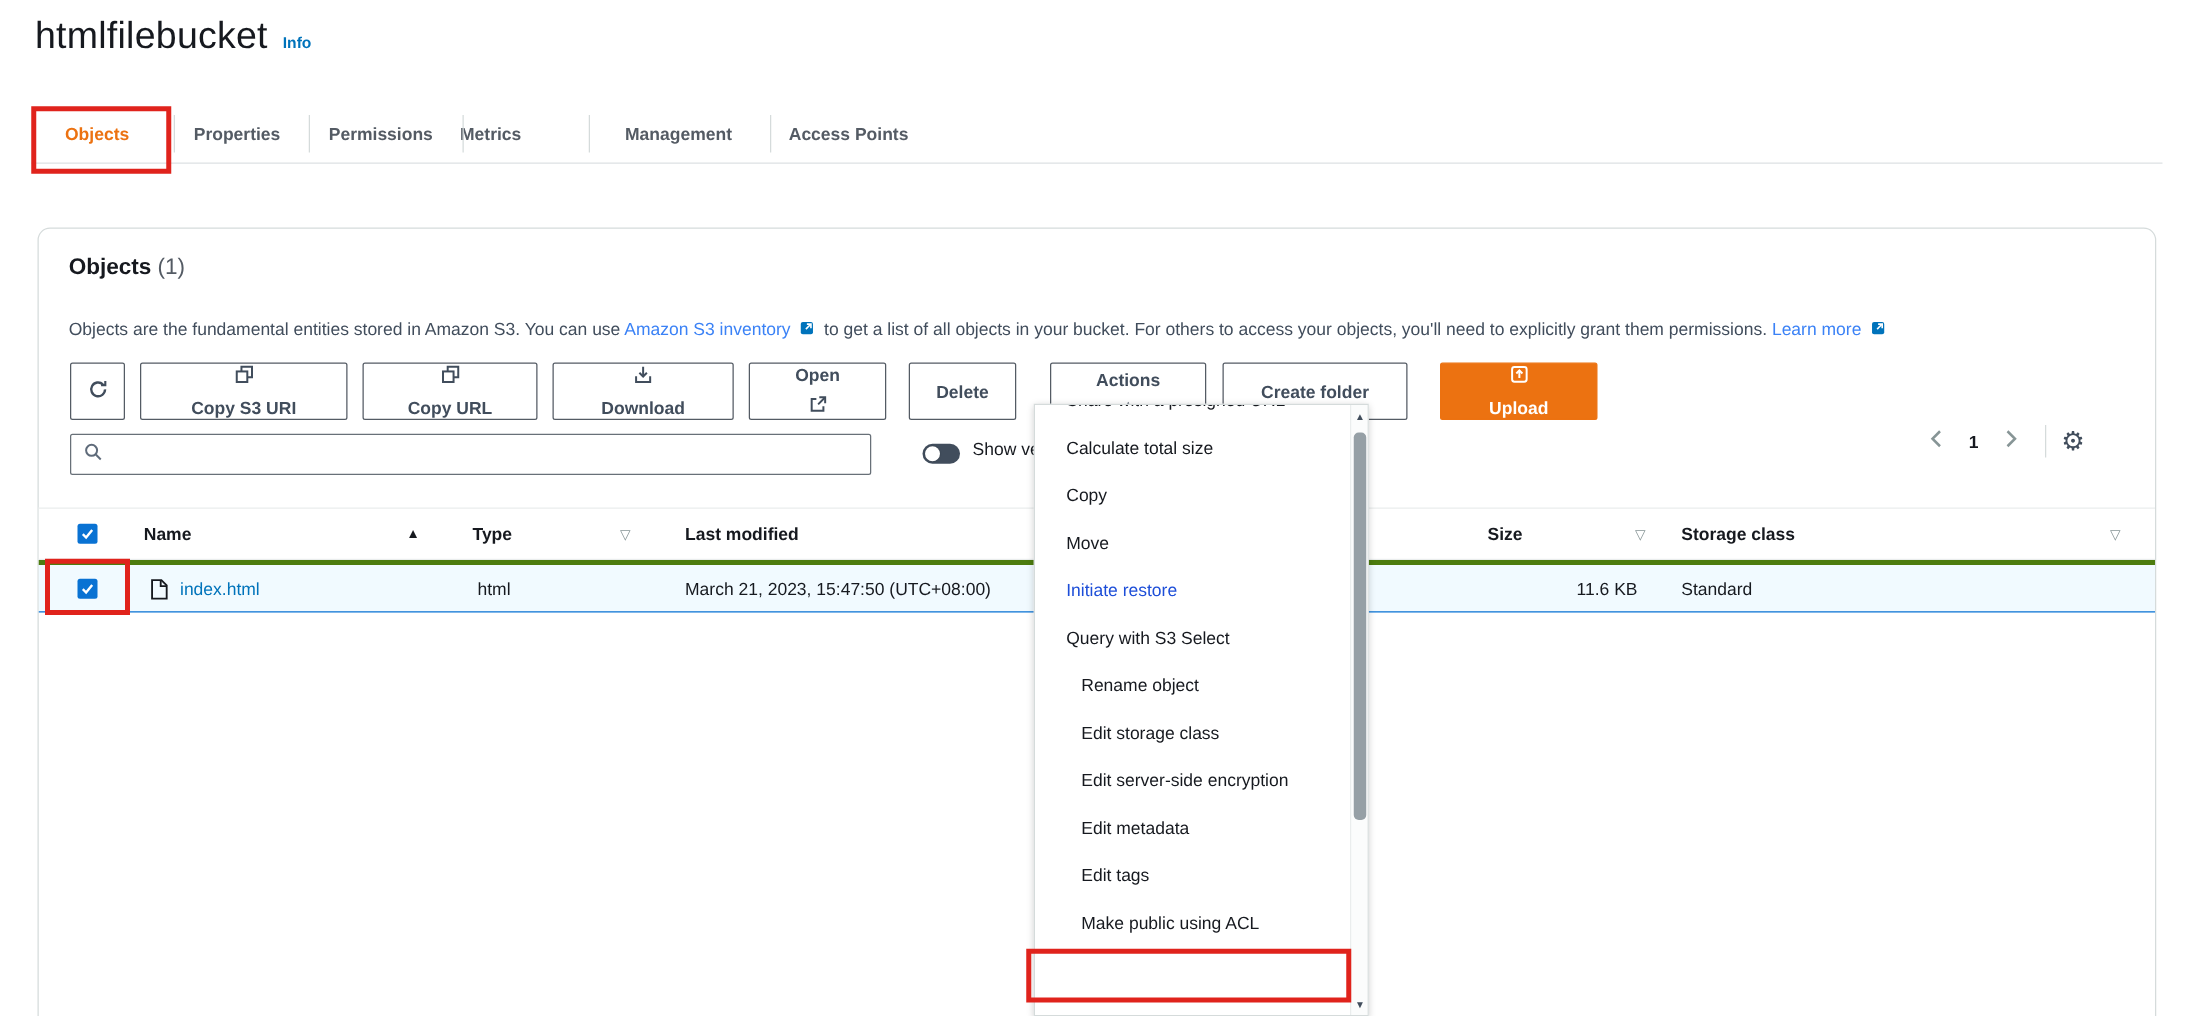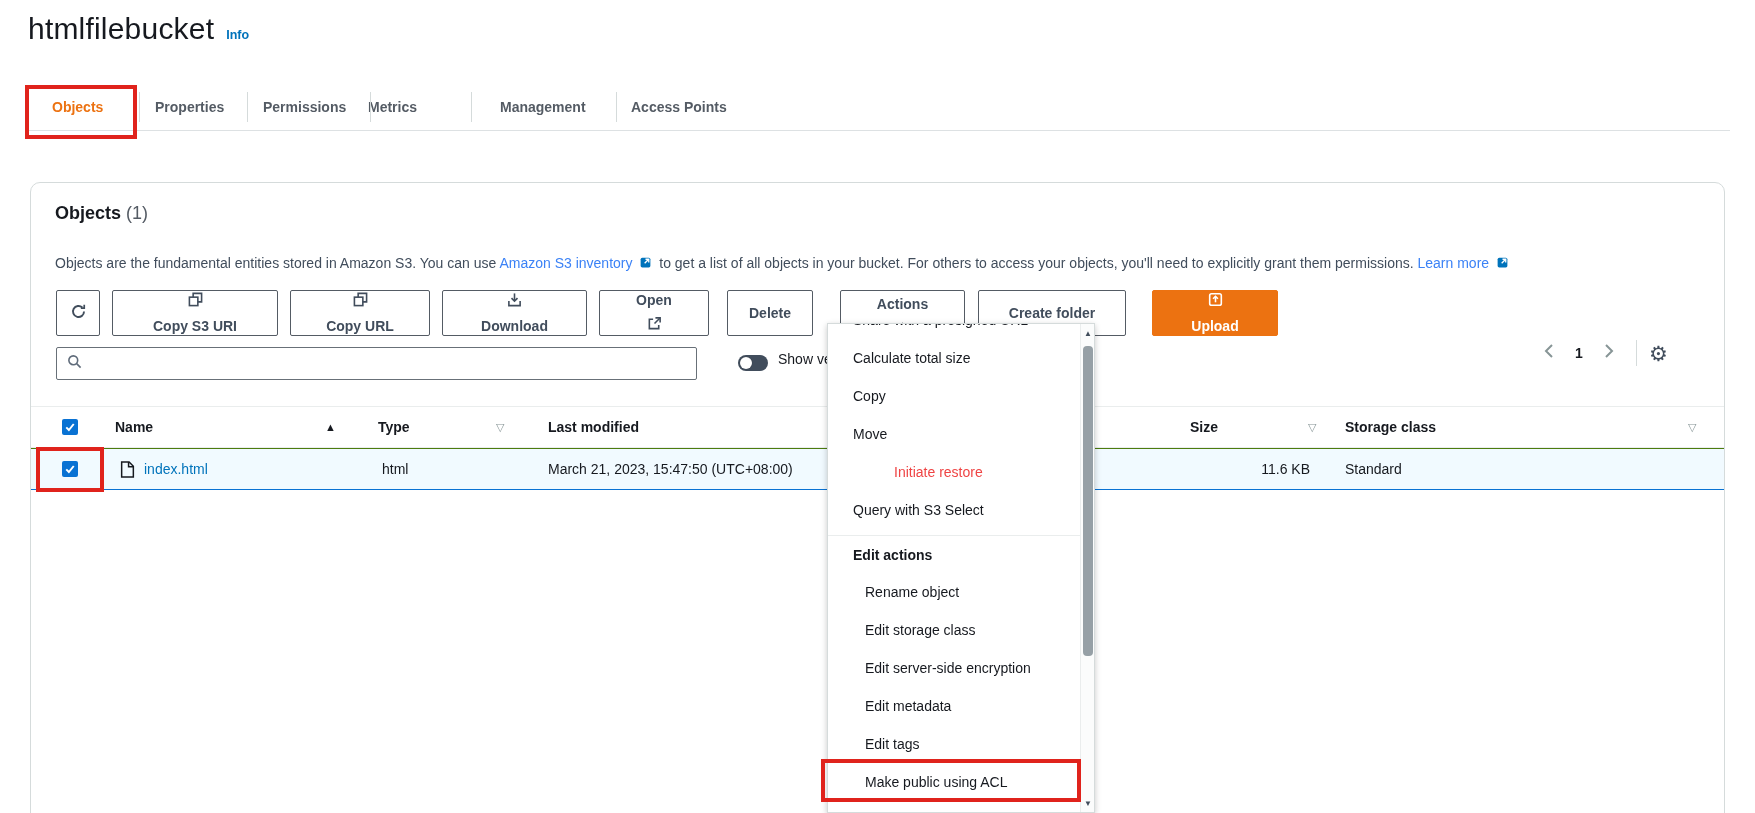--- a/index.html
+++ b/index.html
@@ -55,38 +55,38 @@
   .pager { position:absolute; top:340px; left:1534px; display:flex; align-items:center; height:26px; }
   .pg-btn { width:30px; text-align:center; color:#879596; cursor:pointer; }
   .pg-num { width:30px; text-align:center; font-weight:700; font-size:14px; color:#16191f; cursor:pointer; }
   .pg-divider { width:1px; height:26px; background:#d5dbdb; margin:0 12px; }
   .gear { font-size:21px; color:#414d5c; cursor:pointer; line-height:1; }
 
   
   .t-head { position:absolute; left:31px; top:406px; width:1693px; height:42px;
             border-top:1px solid #eaeded; border-bottom:1px solid #eaeded; background:#fff; }
   .t-row  { position:absolute; left:31px; top:448px; width:1693px; height:42px;
-            background:#f1faff; border-top:1px solid #4d7c0f; border-bottom:1px solid #0972d3; }
+            background:#f1faff; border-top:4px solid #4d7c0f; border-bottom:1px solid #0972d3; }
   .cell { position:absolute; top:0; height:100%; display:flex; align-items:center; font-size:14px; }
   .cell.hdr { font-weight:700; color:#16191f; gap:10px; }
   .sort-g { font-size:11px; color:#16191f; }
   .sort-g.dim { color:#879596; }
   .checkbox { position:absolute; top:50%; margin-top:-8px; width:16px; height:16px; border-radius:2px;
               background:#0972d3; display:flex; align-items:center; justify-content:center; cursor:pointer; }
   .obj-link { color:#0073bb; cursor:pointer; }
   .file-ico { position:absolute; top:50%; margin-top:-8px; }
 
   
   .menu { position:absolute; left:827px; top:323px; width:268px; height:490px; background:#fff;
           border:1px solid #d5dbdb; box-shadow:0 2px 6px rgba(0,0,0,.22); z-index:30; overflow:hidden; }
   .menu-list { position:absolute; left:0; top:0; right:14px; }
   .mi { height:38px; line-height:38px; padding-left:25px; font-size:14px; color:#16191f;
         white-space:nowrap; cursor:pointer; }
   .mi.clipped { margin-top:-23px; }
-  .mi.disabled { color:#ef4444; cursor:default;margin-left:41px; }
+  .mi.disabled { color:#1d4ed8; cursor:default; }
   .mi.section { font-weight:700; border-top:1px solid #eaeded; margin-top:6px; cursor:default; }
   .mi.sub { padding-left:37px; }
   .menu-scrollbar { position:absolute; top:0; right:0; bottom:0; width:14px; background:#fbfcfc;
                     border-left:1px solid #eaeded; }
   .sb-arrow { position:absolute; left:0; width:14px; height:14px; font-size:8px; color:#414d5c;
               display:flex; align-items:center; justify-content:center; cursor:pointer; }
   .sb-arrow.up { top:2px; } .sb-arrow.down { bottom:2px; }
   .sb-thumb { position:absolute; left:2px; top:22px; width:10px; height:310px; background:#96a0a6; border-radius:4px; cursor:pointer; }
 
   
@@ -276,21 +276,20 @@
 </div>
 
 <div class="menu">
   <div class="menu-list">
     <div class="mi clipped">Share with a presigned URL</div>
     <div class="mi">Calculate total size</div>
     <div class="mi">Copy</div>
     <div class="mi">Move</div>
     <div class="mi disabled">Initiate restore</div>
     <div class="mi">Query with S3 Select</div>
-    <div class="mi section">Edit actions</div>
     <div class="mi sub">Rename object</div>
     <div class="mi sub">Edit storage class</div>
     <div class="mi sub">Edit server-side encryption</div>
     <div class="mi sub">Edit metadata</div>
     <div class="mi sub">Edit tags</div>
     <div class="mi sub">Make public using ACL</div>
   </div>
   <div class="menu-scrollbar">
     <span class="sb-arrow up">▲</span>
     <span class="sb-thumb"></span>

